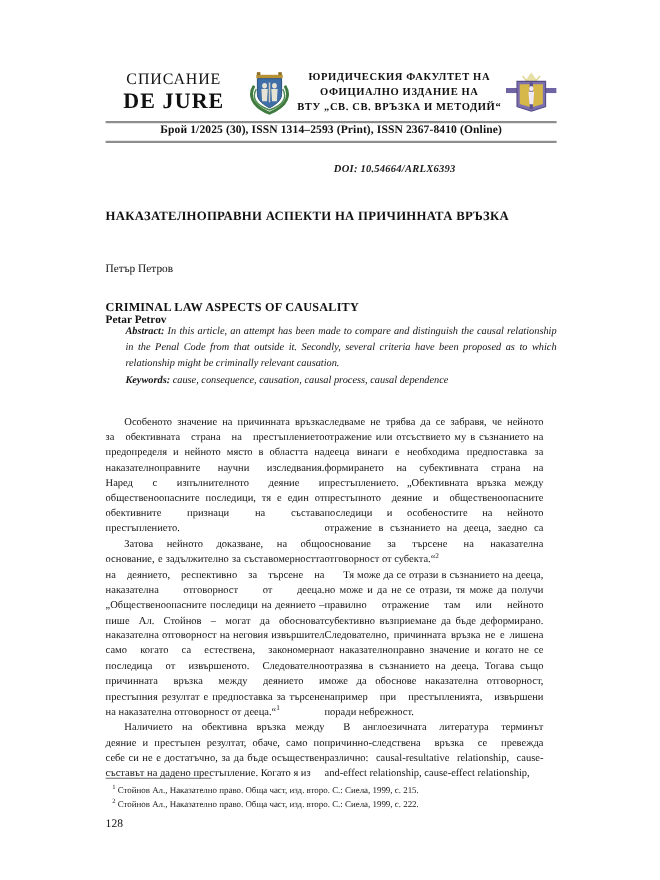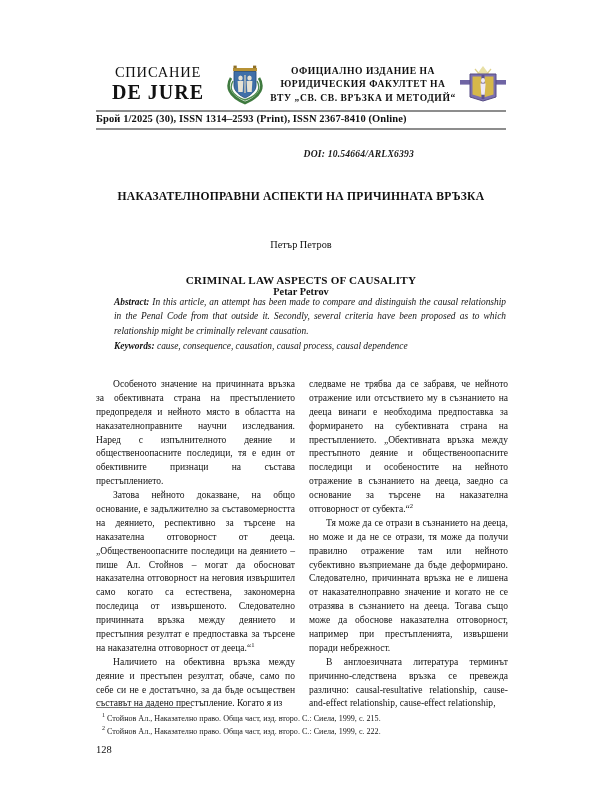--- a/index.html
+++ b/index.html
@@ -93,21 +93,21 @@
     width: 410px;
     height: 2px;
     background: #8d8d8d;
   }
 
   .issue-line {
     position: absolute;
     left: 96px;
     top: 113px;
     width: 410px;
-    text-align: left;
+    text-align: center;
     font-size: 10.5px;
     font-weight: 700;
     color: #111;
     letter-spacing: 0.1px;
   }
 
   .masthead-rule2 {
     position: absolute;
     left: 96px;
     top: 128px;
@@ -128,21 +128,20 @@
     letter-spacing: 0.2px;
     text-align: center;
   }
 
   
   .title-block {
     position: absolute;
     left: 96px;
     top: 190px;
     width: 410px;
-    text-align: center;
   }
   .title-bg {
     font-size: 11.6px;
     font-weight: 700;
     letter-spacing: 0.25px;
     color: #111;
   }
   .author-bg {
     font-size: 10.3px;
     font-weight: 400;
@@ -180,21 +179,20 @@
   .lead { font-weight: 700; font-style: italic; }
 
   
   .columns {
     position: absolute;
     left: 96px;
     top: 377px;
     width: 412px;
     height: 320px;
     display: flex;
-    gap: 14px;
   }
   .col {
     width: 199px;
     font-size: 9.55px;
     line-height: 1.455;
     text-align: justify;
     text-justify: inter-word;
     color: #111;
     hyphens: auto;
   }
@@ -263,22 +261,22 @@
 
         <ellipse cx="16.5" cy="16" rx="2.2" ry="2.5" fill="#e6e2d4"></ellipse>
         <path d="M13.6 19 h5.8 l-0.7 11 h-4.4 Z" fill="#e6e2d4"></path>
         <ellipse cx="25.5" cy="16" rx="2.2" ry="2.5" fill="#e6e2d4"></ellipse>
         <path d="M22.6 19 h5.8 l-0.7 11 h-4.4 Z" fill="#e6e2d4"></path>
         <rect x="20.3" y="13" width="1.4" height="18" fill="#cfcabb"></rect>
       </svg>
     </div>
 
     <div class="publisher-line">
+      <div>ЮРИДИЧЕСКИЯ ФАКУЛТЕТ НА</div>
       <div>ОФИЦИАЛНО ИЗДАНИЕ НА</div>
-      <div>ЮРИДИЧЕСКИЯ ФАКУЛТЕТ НА</div>
       <div>ВТУ „СВ. СВ. ВРЪЗКА И МЕТОДИЙ“</div>
     </div>
 
     <div class="pub-logo">
       <svg width="46" height="42" viewBox="0 0 46 42">
 
         <rect x="0" y="17" width="12" height="4.6" fill="#6f64a4"></rect>
         <rect x="34" y="17" width="12" height="4.6" fill="#6f64a4"></rect>
 
         <path d="M23 3 L17 11 L29 11 Z" fill="#e8dfa5"></path>

